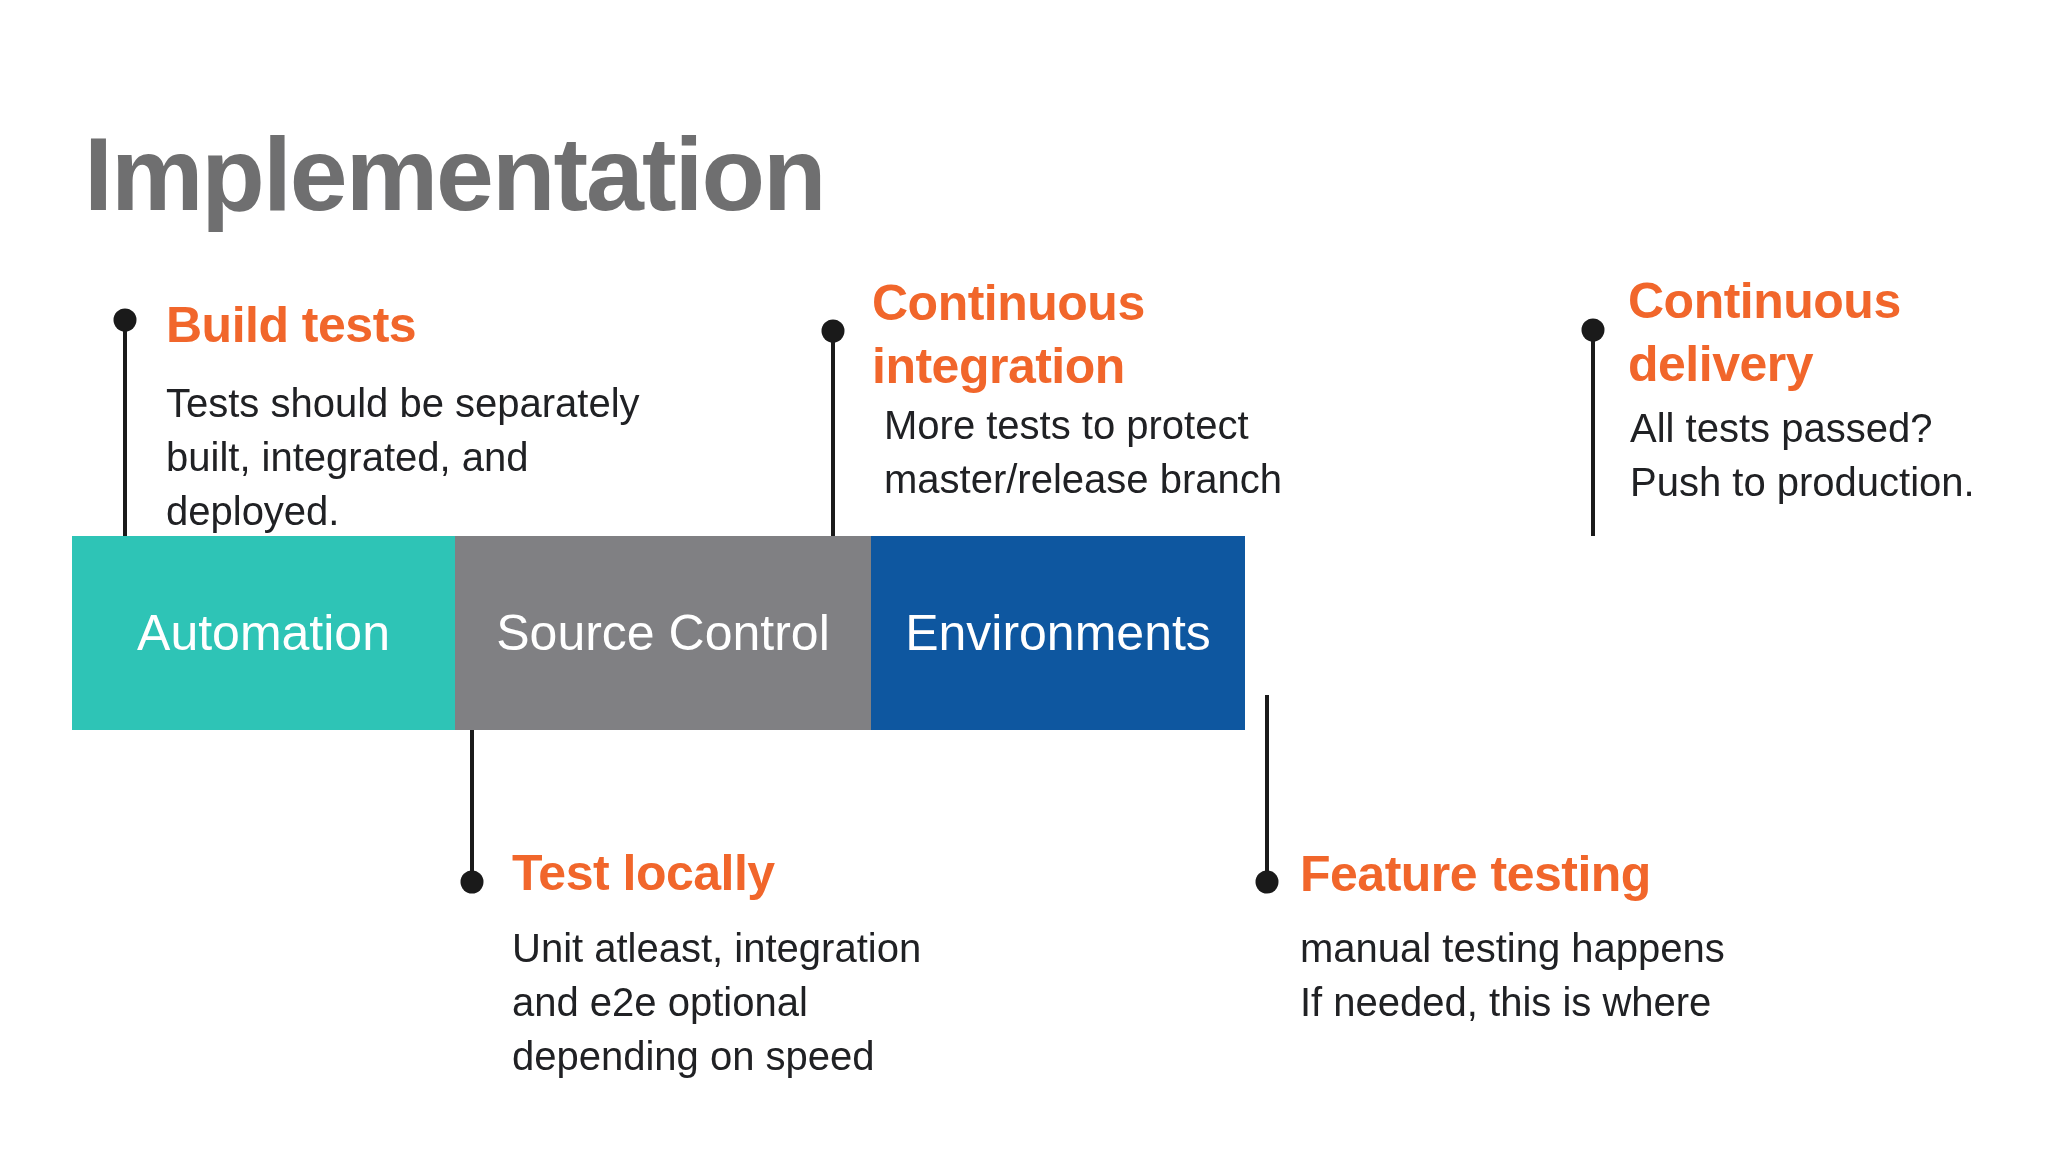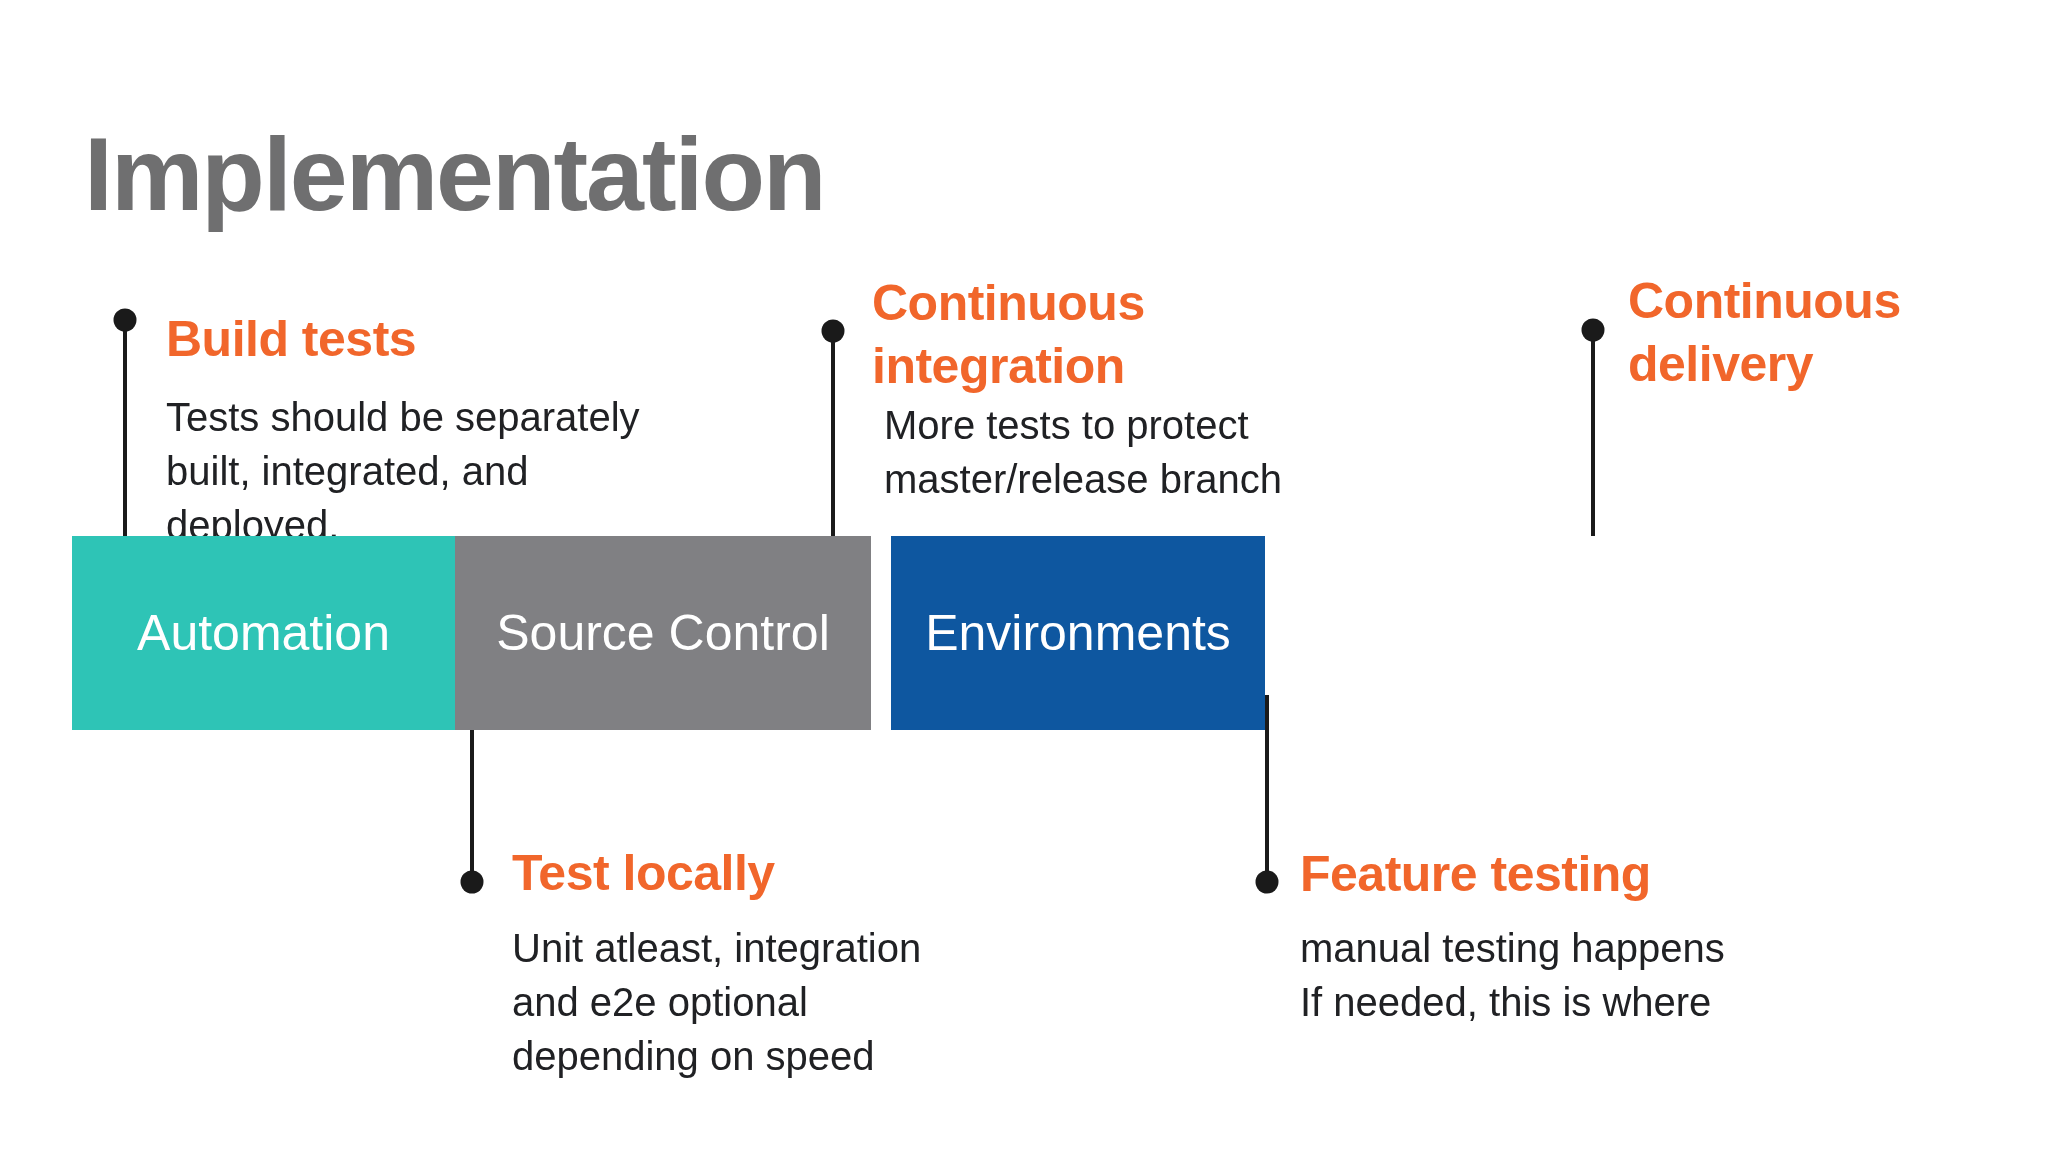--- a/index.html
+++ b/index.html
@@ -73,21 +73,21 @@
     color: var(--accent_orange, #f1662b);
   }
   .ann-heading span { display: block; }
   .ann-body {
     font-size: 40px;
     line-height: 54px;
     color: var(--body_text, #202124);
   }
   .ann-body span { display: block; white-space: nowrap; }
 
-  #ann-build   { left: 166px;  top: 308px; }
+  #ann-build   { left: 166px;  top: 294px; }
   #ann-build .ann-body   { margin-top: 19px; }
   #ann-ci      { left: 872px;  top: 272px; }
   #ann-ci .ann-body      { margin-top: 0;  padding-left: 12px; }
   #ann-cd      { left: 1628px; top: 270px; }
   #ann-cd .ann-body      { margin-top: 5px; padding-left: 2px; }
   #ann-test    { left: 512px;  top: 842px; }
   #ann-test .ann-body    { margin-top: 16px; }
   #ann-feature { left: 1300px; top: 843px; }
   #ann-feature .ann-body { margin-top: 15px; }
 
@@ -130,20 +130,24 @@
       <span>More tests to protect</span>
       <span>master/release branch</span>
     </div>
   </div>
 
   <div class="ann" id="ann-cd">
     <div class="ann-heading">
       <span>Continuous</span>
       <span>delivery</span>
     </div>
+    <div class="ann-body">
+      <span>All tests passed?</span>
+      <span>Push to production.</span>
+    </div>
   </div>
 
   <div class="ann" id="ann-test">
     <div class="ann-heading">
       <span>Test locally</span>
     </div>
     <div class="ann-body">
       <span>Unit atleast, integration</span>
       <span>and e2e optional</span>
       <span>depending on speed</span>
@@ -176,18 +180,18 @@
     <span class="dot"></span>
   </div>
 
   <div class="bar">
     <div class="segment" id="seg-0" style="background-color: rgb(46, 196, 182);">
       <span class="segment-label">Automation</span>
     </div>
     <div class="segment" id="seg-2" style="background-color: rgb(128, 128, 131);">
       <span class="segment-label">Source Control</span>
     </div>
-    <div class="segment" id="seg-3" style="background-color: rgb(14, 87, 160); margin-left: 20px;">
+    <div class="segment" id="seg-3" style="background-color: rgb(14, 87, 160);">
       <span class="segment-label">Environments</span>
     </div>
   </div>
 
 </div>
 
 </body></html>

